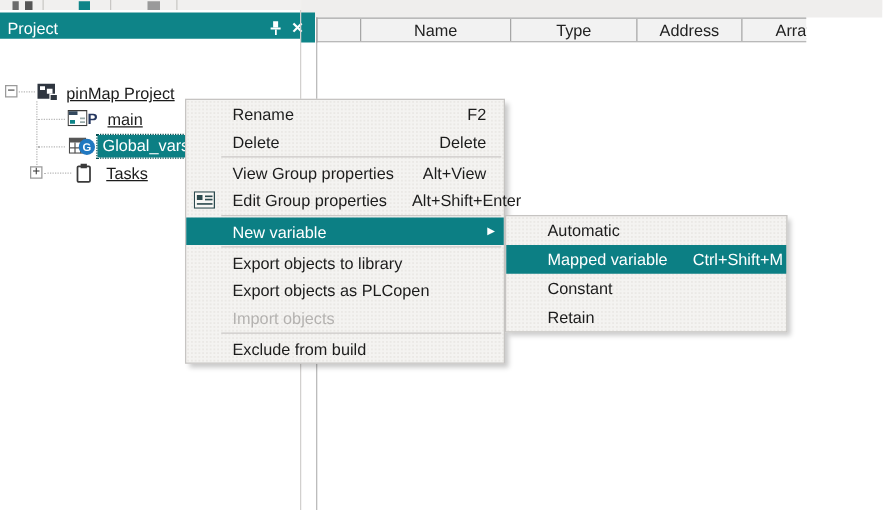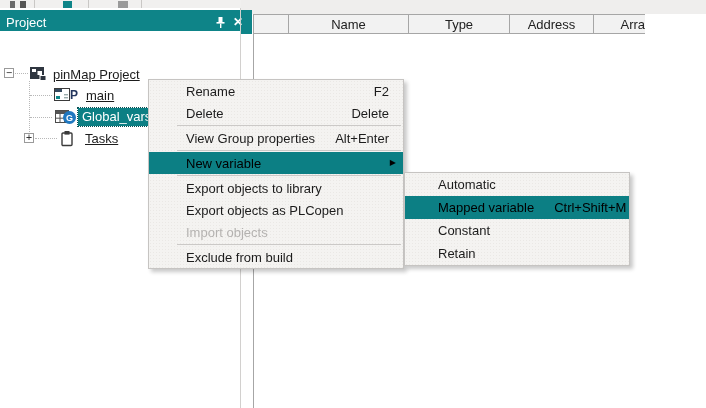--- a/index.html
+++ b/index.html
@@ -76,21 +76,21 @@
     border:1px solid #c6c4c2; box-shadow:3px 3px 4px rgba(0,0,0,0.22);
   }
   #context-menu { left:148px; top:79px; width:256px; z-index:10; }
   #sub-menu { left:404px; top:172px; width:226px; z-index:11; }
   .mi {
     height:22px; display:flex; align-items:center; position:relative;
     padding-left:37px; padding-right:14px; white-space:nowrap;
   }
   #sub-menu .mi { height:23px; padding-left:33px; padding-right:7px; }
   .mi .sc { margin-left:auto; padding-left:20px; }
-  .mi.hl { background:#0c7f84; color:#000000; }
+  .mi.hl { background:#0c7f84; color:#ffffff; }
   .mi.dis { color:#b4b2b0; }
   .msep { height:3px; position:relative; }
   .msep::after { content:""; position:absolute; left:28px; right:2px; top:1px; border-top:1px solid #cbc9c7; }
   .mi-icon { position:absolute; left:6px; top:4px; }
   .sub-arrow { position:absolute; right:7px; top:6px; font-size:8px; line-height:10px; }
 </style>
 </head>
 <body>
 
 <div class="top-strip">
@@ -188,21 +188,34 @@
     <span>Rename</span>
     <span class="sc">F2</span>
   </div>
   <div class="mi">
     <span>Delete</span>
     <span class="sc">Delete</span>
   </div>
   <div class="msep"></div>
   <div class="mi">
     <span>View Group properties</span>
-    <span class="sc">Alt+Enter</span>
+    <span class="sc">Alt+View</span>
+  </div>
+  <div class="mi">
+    <span class="mi-icon">
+      <svg width="17" height="14" viewBox="0 0 17 14">
+        <rect x="0.5" y="0.5" width="16" height="13" fill="#f8f7f5" stroke="#2c4a4e"></rect>
+        <rect x="2.5" y="3" width="4.5" height="4" fill="#2c4a4e"></rect>
+        <rect x="9" y="3.4" width="6" height="1.3" fill="#2c4a4e"></rect>
+        <rect x="9" y="6" width="6" height="1.3" fill="#2c4a4e"></rect>
+        <rect x="2.5" y="9.5" width="12.5" height="1.3" fill="#2c4a4e"></rect>
+      </svg>
+    </span>
+    <span>Edit Group properties</span>
+    <span class="sc">Alt+Shift+Enter</span>
   </div>
   <div class="msep"></div>
   <div class="mi hl">
     <span>New variable</span>
     <span class="sub-arrow">▶</span>
   </div>
   <div class="msep"></div>
   <div class="mi">
     <span>Export objects to library</span>
   </div>

